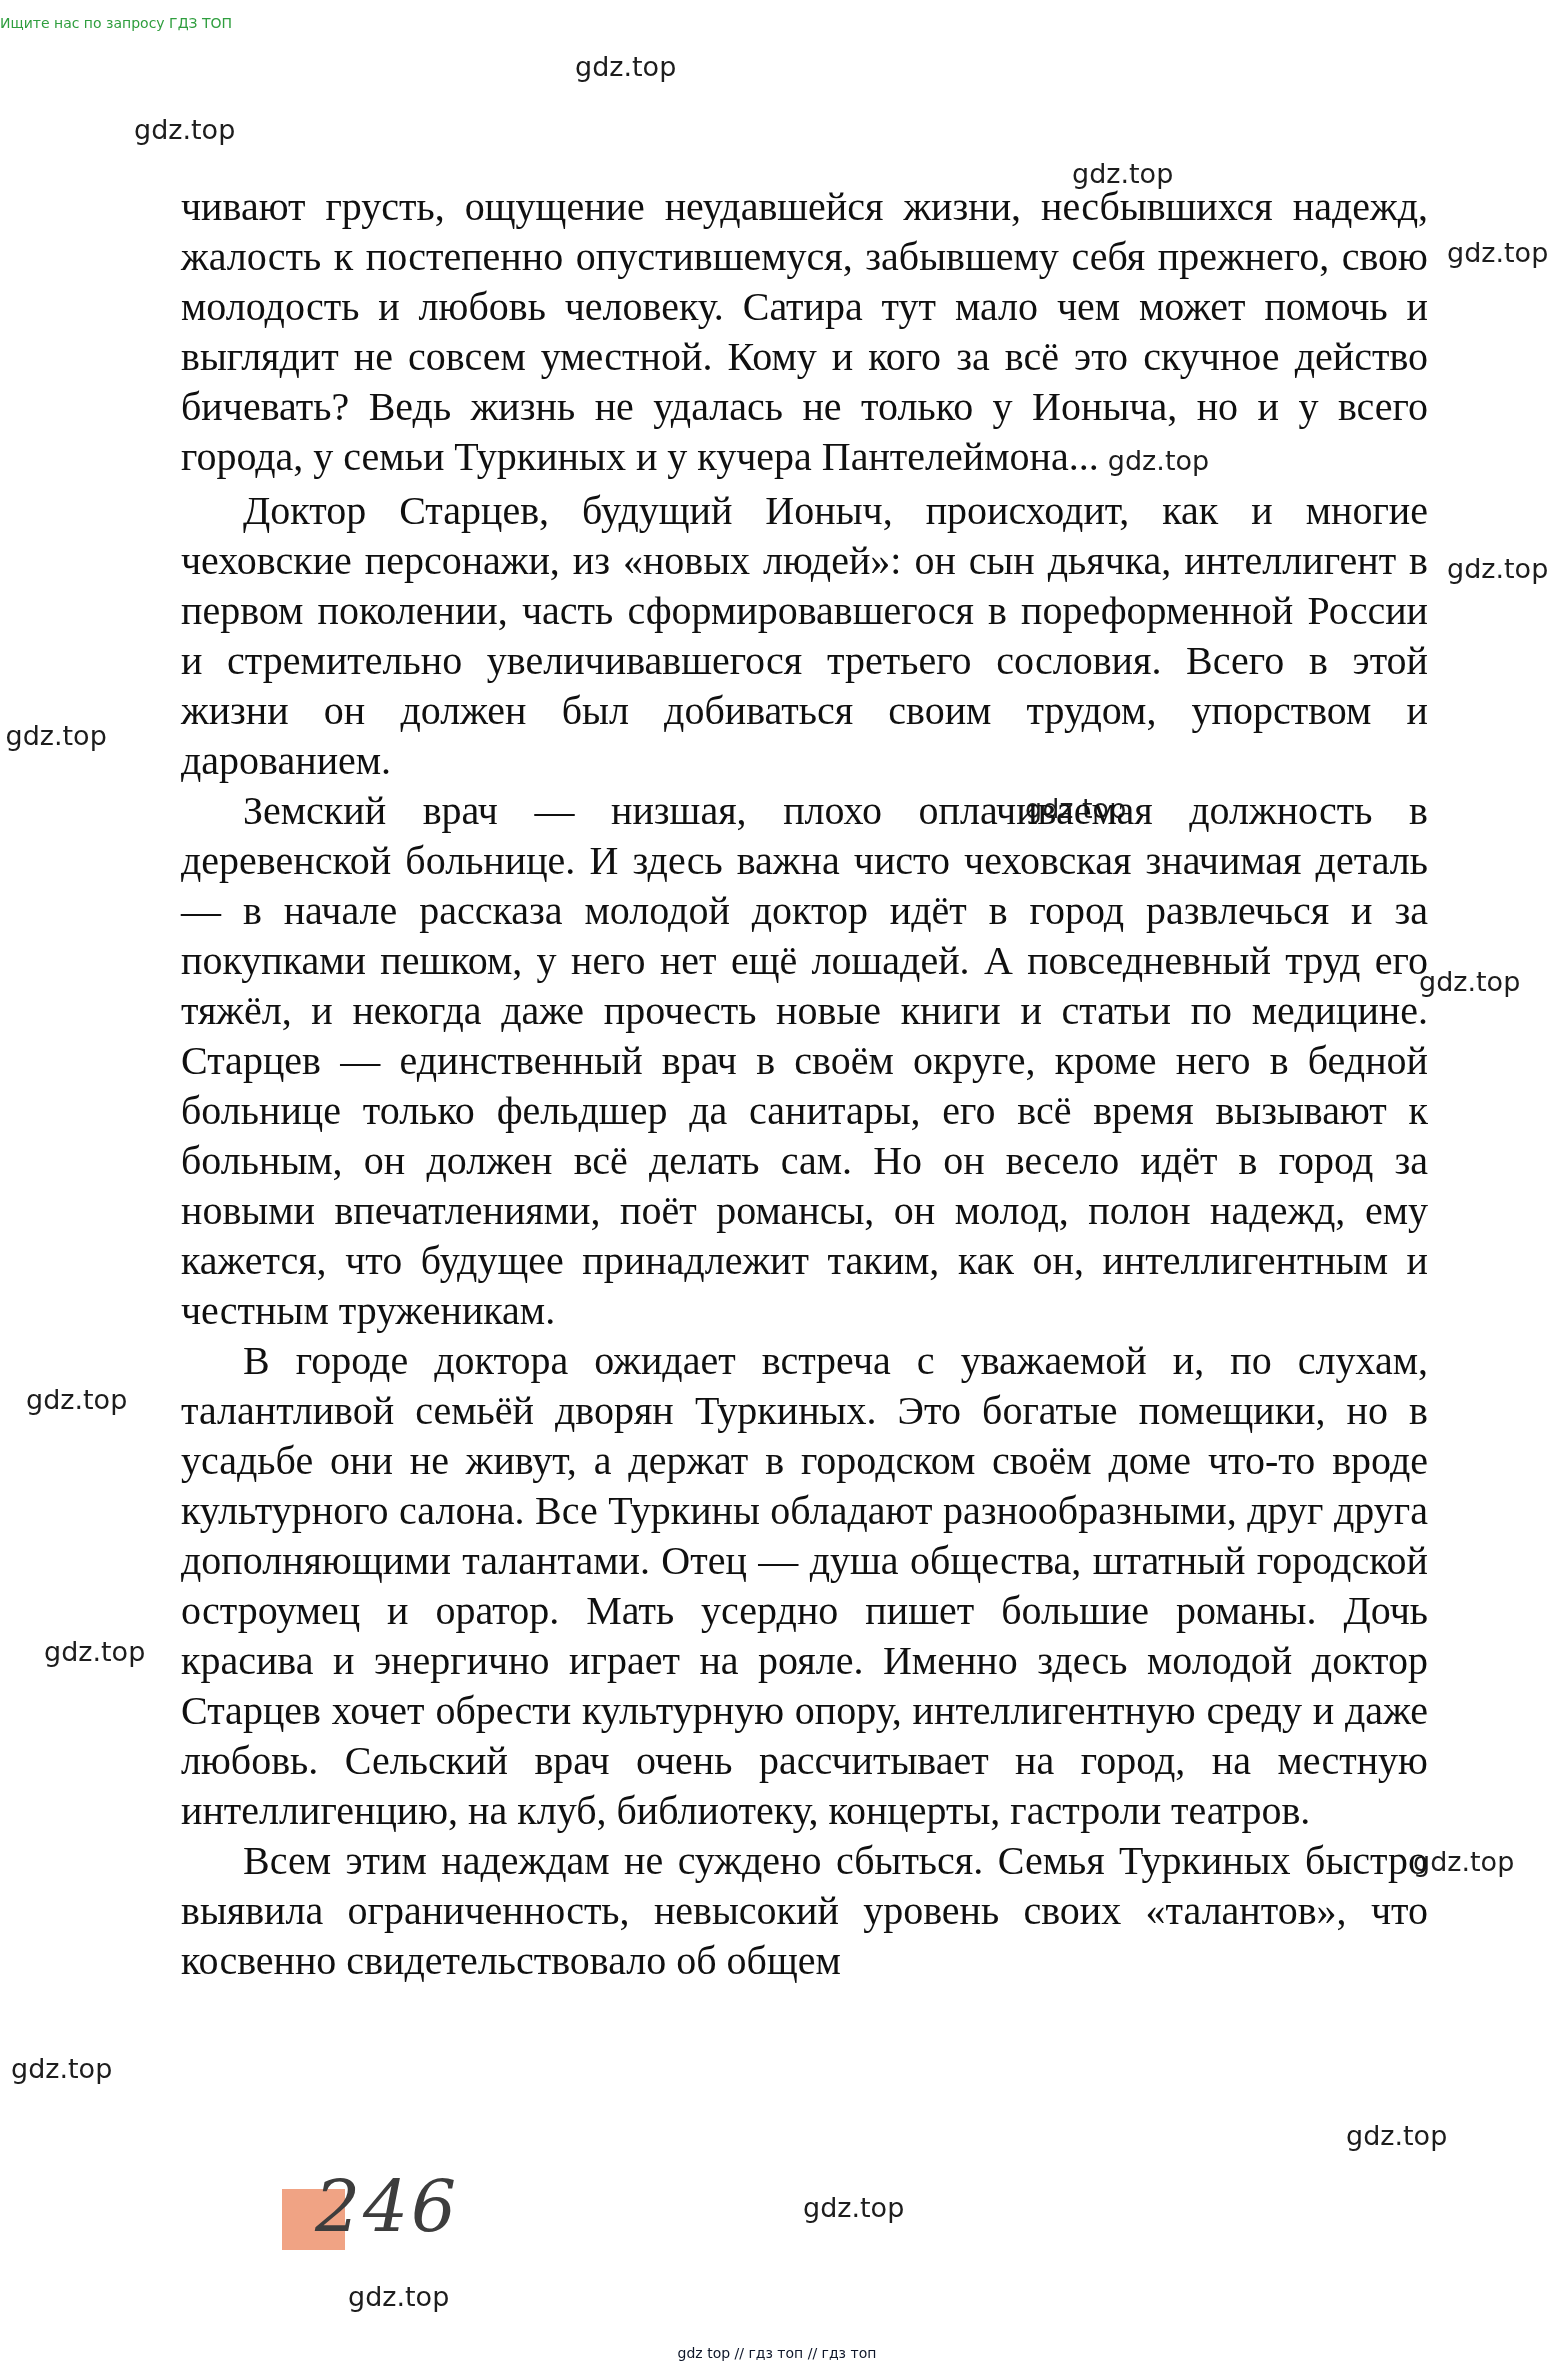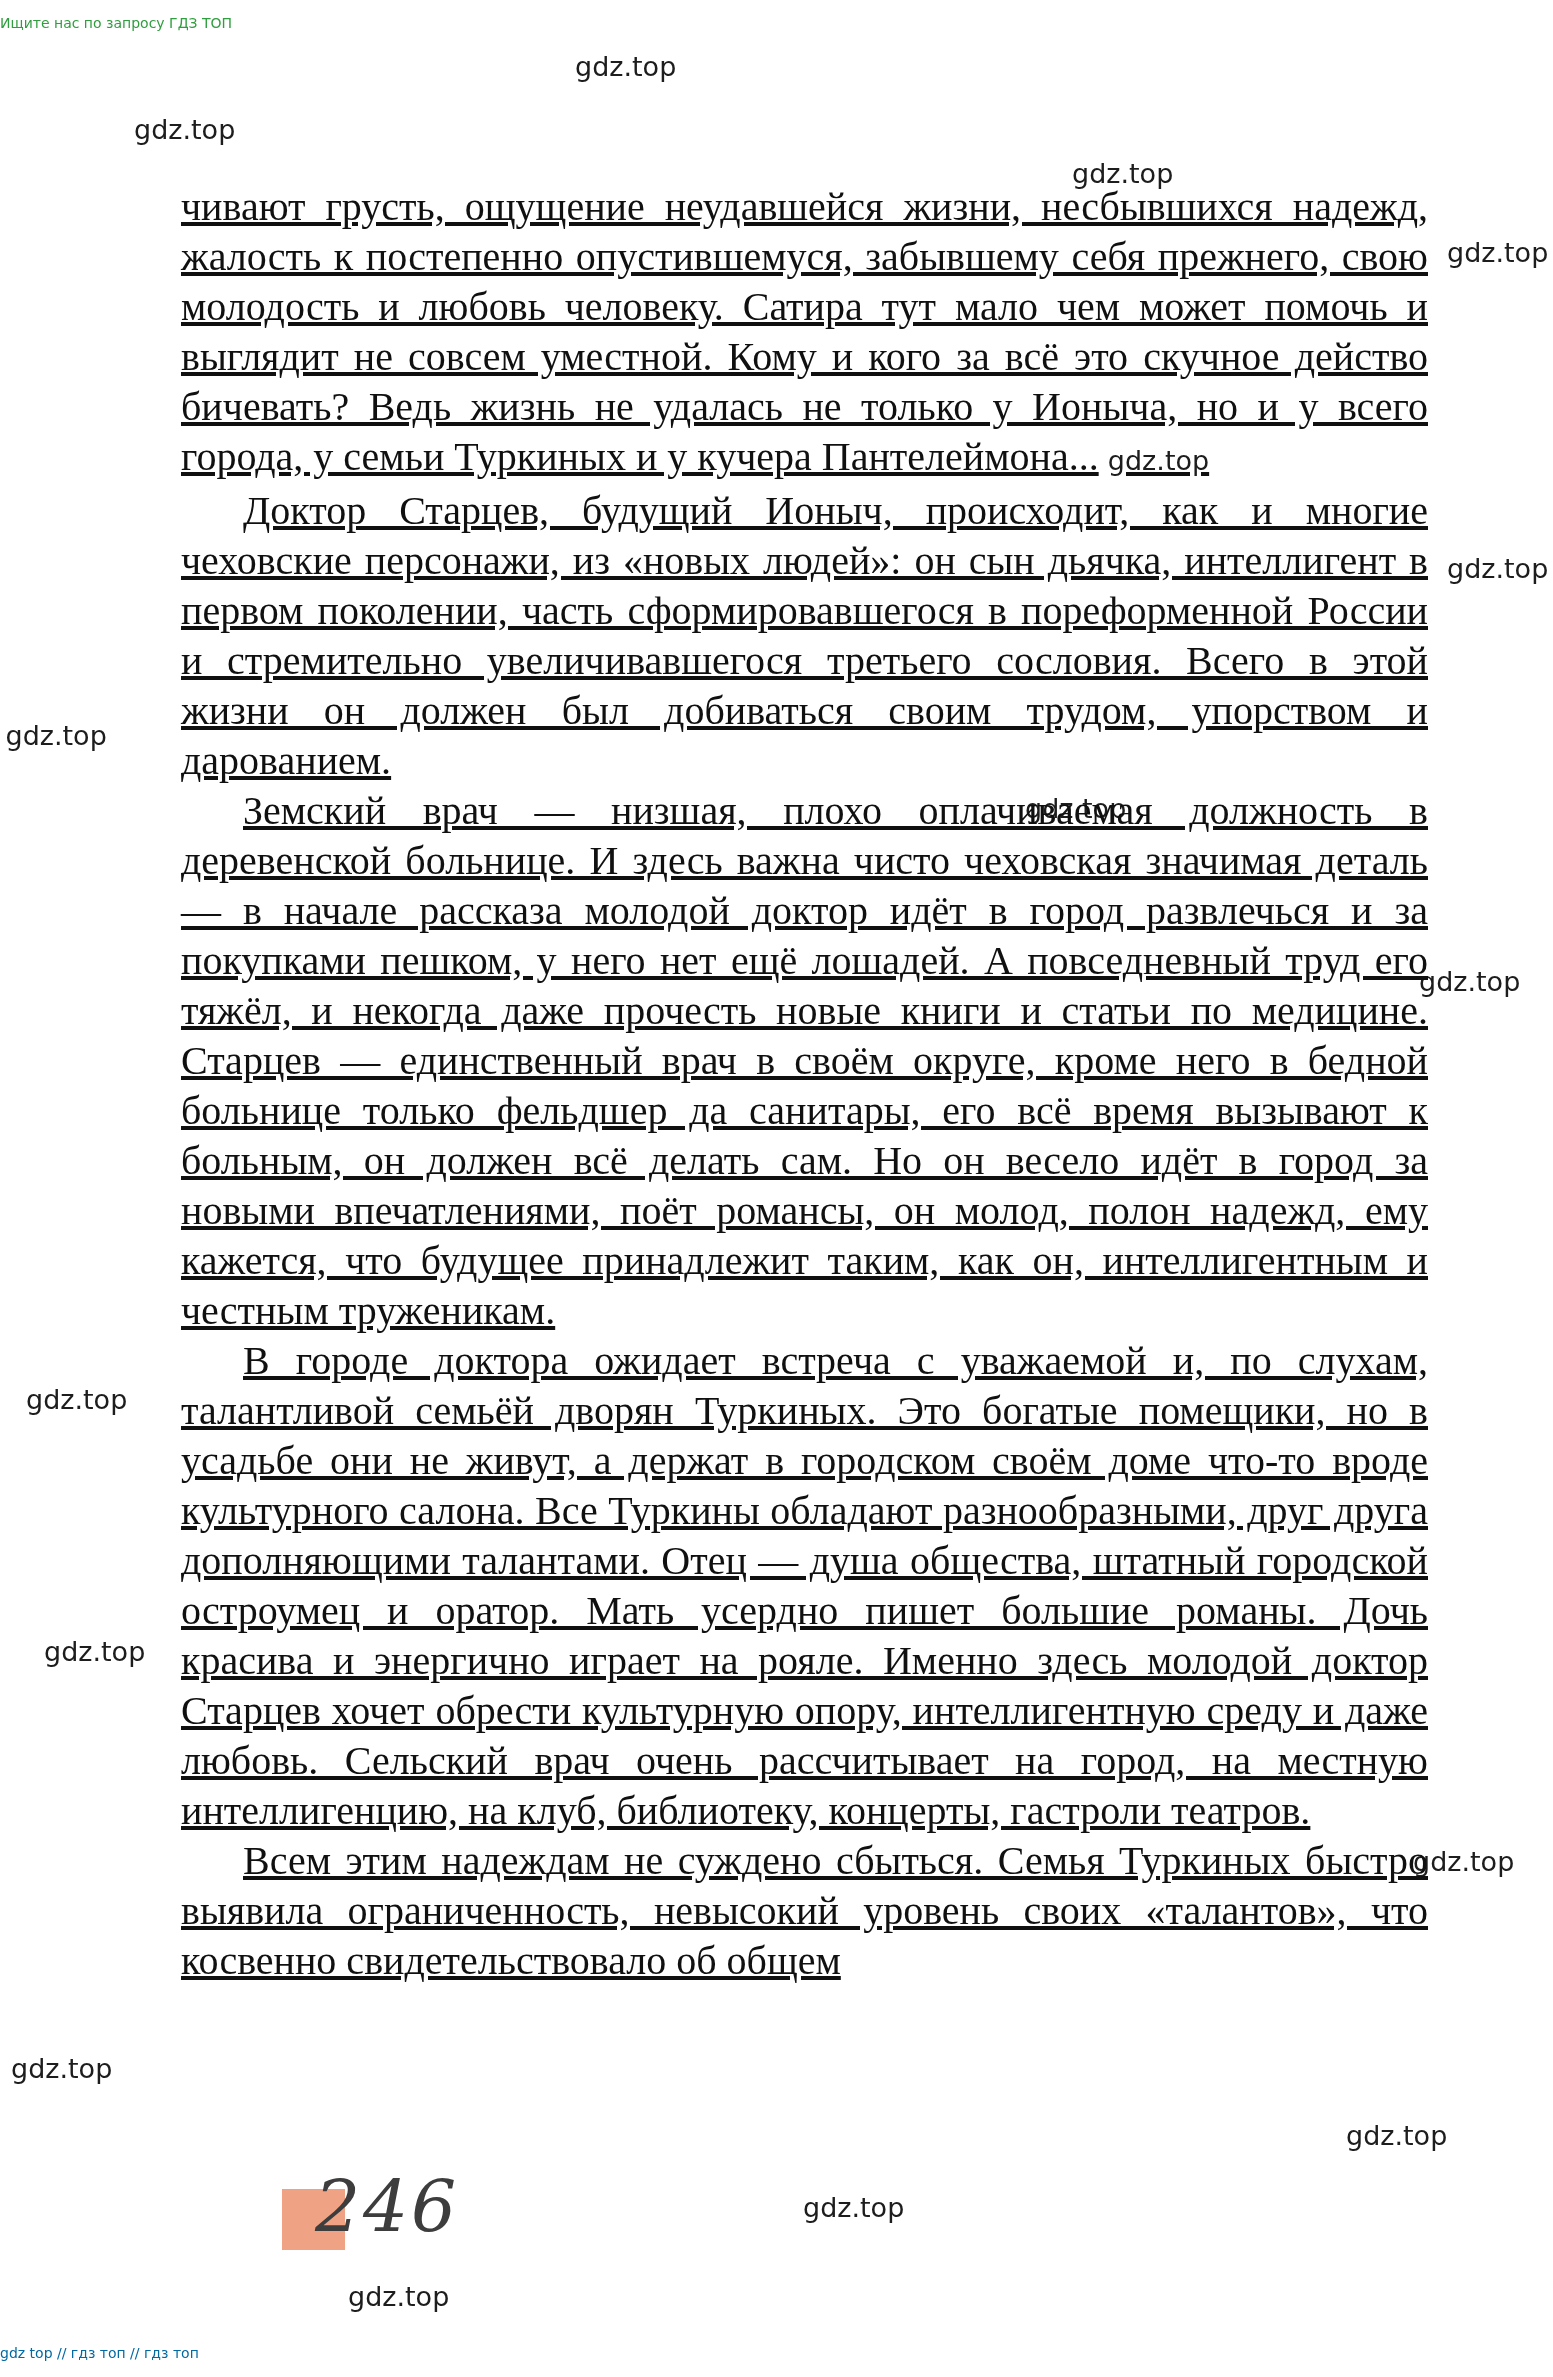--- a/index.html
+++ b/index.html
@@ -48,21 +48,20 @@
   .text-block {
     position: absolute;
     left: 181px;
     top: 182px;
     width: 1247px;
     font-family: "Liberation Serif", serif;
     font-size: 40px;
     line-height: 50px;
     text-align: justify;
     color: #101010;
-    text-decoration: underline;
   }
   .text-block p { margin: 0; }
   .text-block p.indent { text-indent: 62px; }
 
   .wm-inline {
     font-family: "DejaVu Sans", sans-serif;
     font-size: 27px;
     color: #1d1d1d;
     margin-left: 9.2px;
     white-space: nowrap;
@@ -87,23 +86,24 @@
     color: #3d3d3d;
     letter-spacing: 2.8px;
     z-index: 2;
   }
 
   .bottom-promo {
     position: absolute;
     top: 2345px;
     left: 0;
     width: 100%;
+    text-align: center;
     font-family: "DejaVu Sans", sans-serif;
     font-size: 14px;
-    color: #0369a1;
+    color: #0f172a;
   }
 </style>
 </head>
 <body>
 
 <div class="top-promo">Ищите нас по запросу ГДЗ ТОП</div>
 
 <span class="wm w1">gdz.top</span>
 <span class="wm w2">gdz.top</span>
 <span class="wm w3">gdz.top</span>

